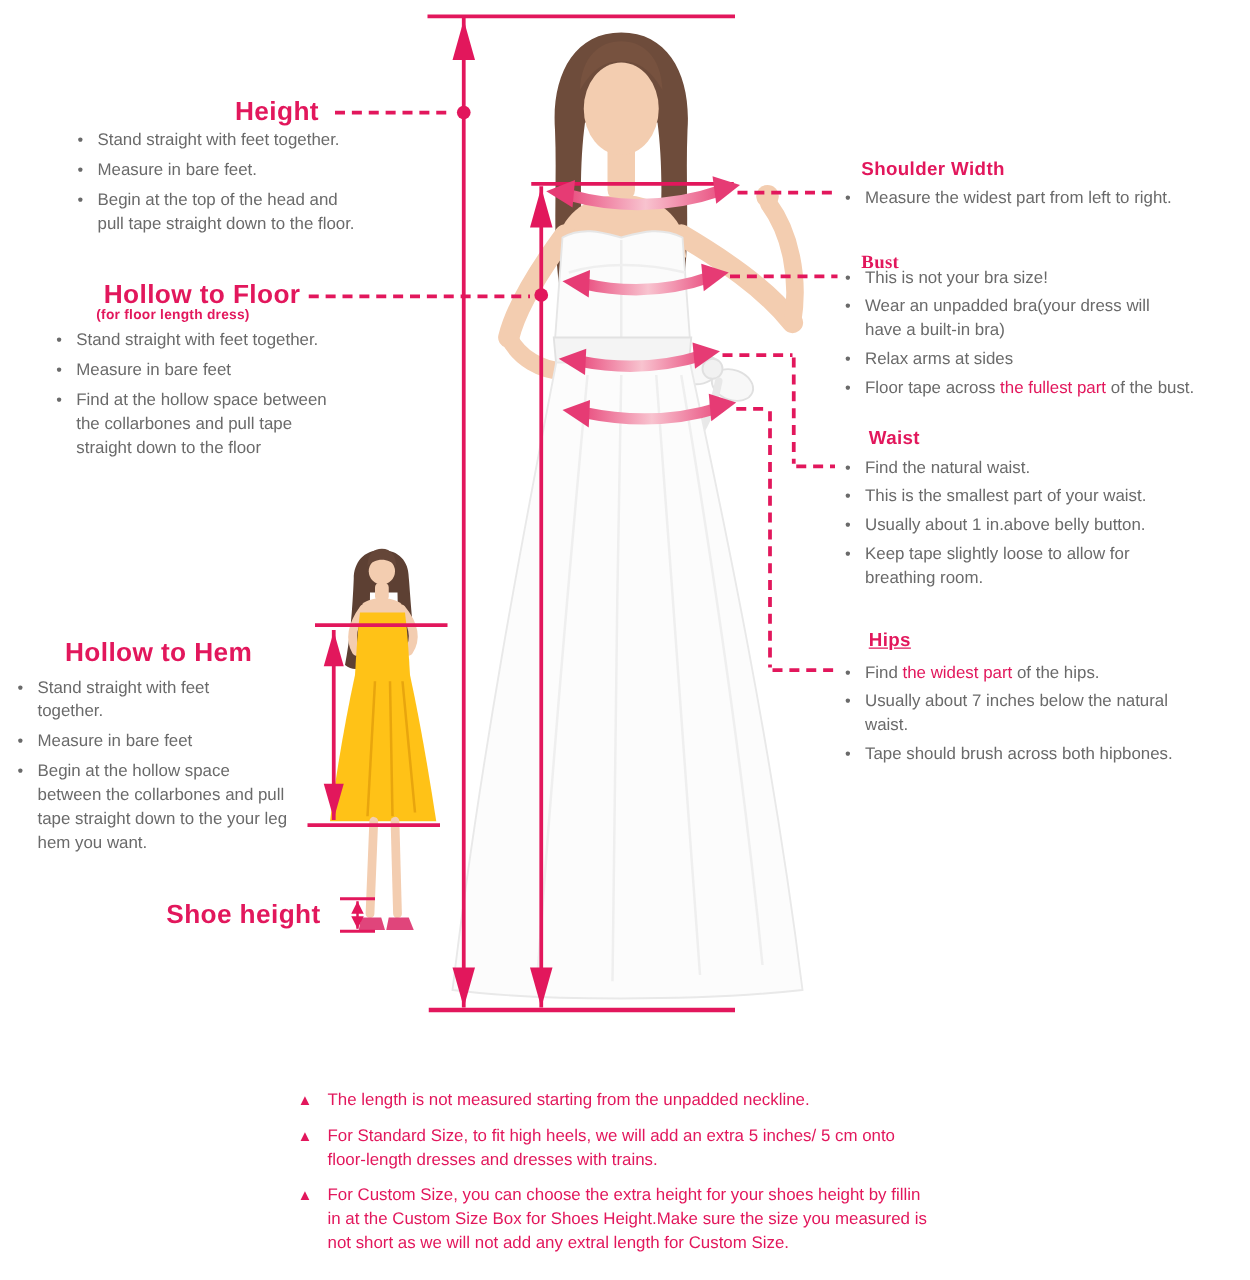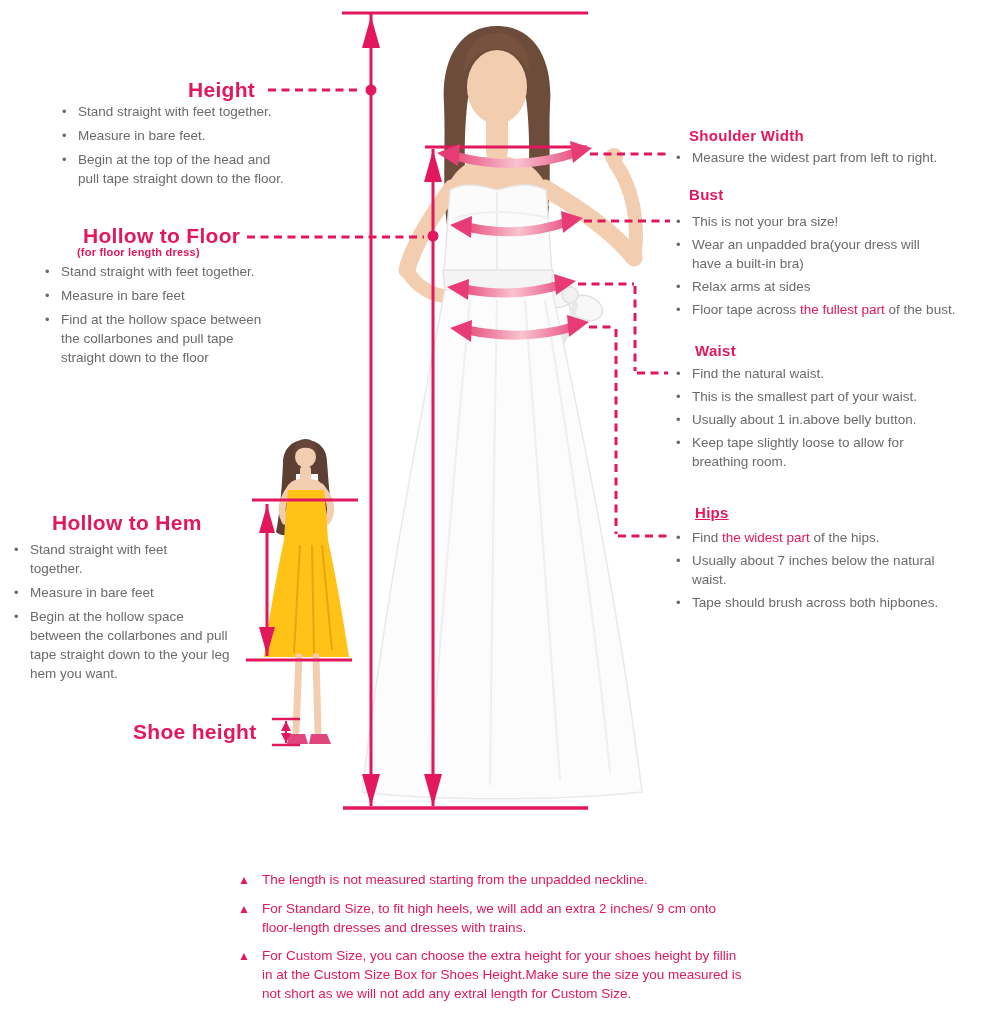--- a/index.html
+++ b/index.html
@@ -221,21 +221,21 @@
   <div class="abs title" style="left:133px;top:720px;">Shoe height</div>
 
   <div class="abs title right" style="left:689px;top:127px;">Shoulder Width</div>
   <ul class="tips rt" style="left:676px;top:148px;width:320px;">
     <li>
         <span class="dot">•</span>
         <span class="t">Measure the widest part from left to right.</span>
       </li>
   </ul>
 
-  <div class="abs title right" style="left:689px;top:186px;">Bust</div>
+  <div class="abs title right" style="left:689px;top:202px;font-family:Liberation Serif, serif;">Bust</div>
   <ul class="tips rt" style="left:676px;top:212px;width:320px;">
     <li>
         <span class="dot">•</span>
         <span class="t">This is not your bra size!</span>
       </li>
     <li>
         <span class="dot">•</span>
         <span class="t">Wear an unpadded bra(your dress will
 have a built-in bra)</span>
       </li>
@@ -287,21 +287,21 @@
       </li>
   </ul>
 
   <div class="notes" style="left:238px;top:870px;width:650px;">
     <div class="note">
         <span class="tri">▲</span>
         <span class="nt">The length is not measured starting from the unpadded neckline.</span>
       </div>
     <div class="note">
         <span class="tri">▲</span>
-        <span class="nt">For Standard Size, to fit high heels, we will add an extra 2 inches/ 9  cm onto
+        <span class="nt">For Standard Size, to fit high heels, we will add an extra 5 inches/ 5  cm onto
 floor-length dresses and dresses with trains.</span>
       </div>
     <div class="note">
         <span class="tri">▲</span>
         <span class="nt">For Custom Size, you can choose the extra height for your shoes height by fillin
 in at the Custom Size Box for Shoes Height.Make sure the size you measured is
 not short as we will not add any extral length for Custom Size.</span>
       </div>
   </div>
 

